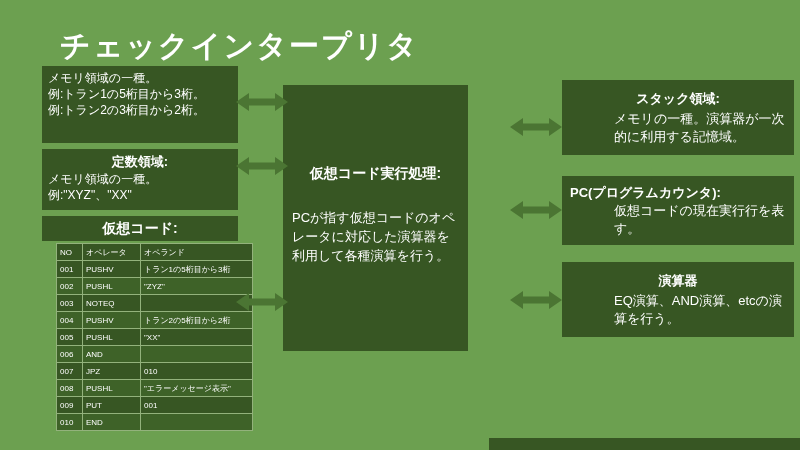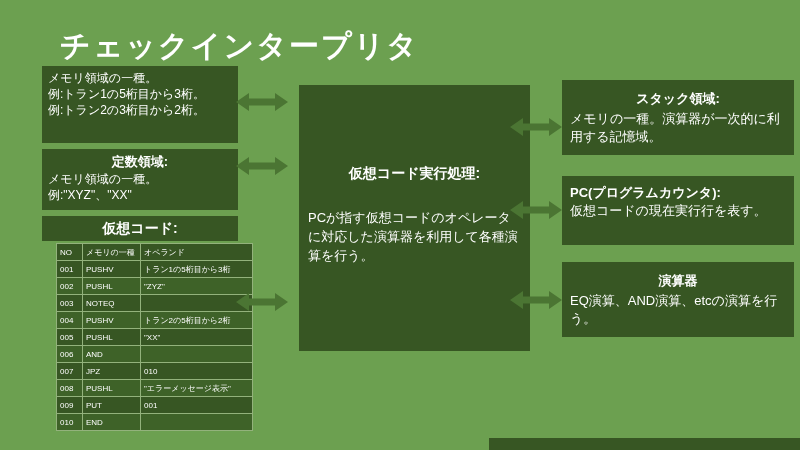--- a/index.html
+++ b/index.html
@@ -16,21 +16,21 @@
     font-size:30px; font-weight:700; letter-spacing:2px; color:#fff;
   }
   .panel {
     position:absolute;
     background:var(--panel,#375623);
     color:#fff;
   }
   .p-title { font-weight:bold; font-size:13px; text-align:center; line-height:18px; }
   .p-title.left { text-align:left; }
   .p-line { font-size:12px; line-height:16px; text-align:left; }
-  .p-body { font-size:13px; line-height:1.42; text-align:left; }
+  .p-body { font-size:13px; line-height:1.42; text-align:left;margin-left:44px; }
 
   .var-box   { left:42px; top:66px;  width:196px; height:77px; padding:4px 6px; }
   .const-box { left:42px; top:149px; width:196px; height:61px; padding:4px 6px; }
   .vcode-title-box {
     left:42px; top:216px; width:196px; height:25px;
     display:flex; align-items:center; justify-content:center;
     font-weight:bold; font-size:14px;
   }
 
   .table-wrap { position:absolute; left:42px; top:243px; width:196px;margin-left:14px; }
@@ -39,21 +39,21 @@
     background:var(--panel,#375623);
   }
   table.vcode th, table.vcode td {
     border:1px solid var(--table-border,#93b27c);
     font-size:8px; font-weight:normal; text-align:left;
     height:17px; padding:0 3px; color:#fff;
     white-space:nowrap; overflow:hidden;
   }
   table.vcode tbody tr:nth-child(even) td { background:var(--panel-alt,#3e6228); }
 
-  .center-box { left:299px; top:85px; width:231px; height:266px; }
+  .center-box { left:283px; top:85px; width:185px; height:266px; }
   .center-box .c-title { margin-top:80px; text-align:center; font-weight:bold; font-size:14px; }
   .center-box .c-body  { margin:26px 10px 0 9px; font-size:13px; line-height:1.45; text-align:left; }
 
   .stack-box { left:562px; top:80px;  width:232px; height:75px; padding:10px 8px 0 8px; }
   .pc-box    { left:562px; top:176px; width:232px; height:69px; padding:8px 8px 0 8px; }
   .alu-box   { left:562px; top:262px; width:232px; height:75px; padding:10px 8px 0 8px; }
   .stack-box .p-body, .alu-box .p-body { margin-top:2px; }
 
   svg.arrow { position:absolute; }
   svg.arrow polygon { fill:var(--arrow,#4b7533); }
@@ -87,21 +87,21 @@
 <div class="table-wrap">
   <table class="vcode">
     <colgroup>
         <col style="width:26px">
         <col style="width:58px">
         <col style="width:112px">
       </colgroup>
     <thead>
         <tr>
           <th>NO</th>
-          <th>メモリの一種</th>
+          <th>オペレータ</th>
           <th>オペランド</th>
         </tr>
       </thead>
     <tbody>
         <tr>
           <td>001</td>
           <td>PUSHV</td>
           <td>トラン1の5桁目から3桁</td>
         </tr>
         <tr>

